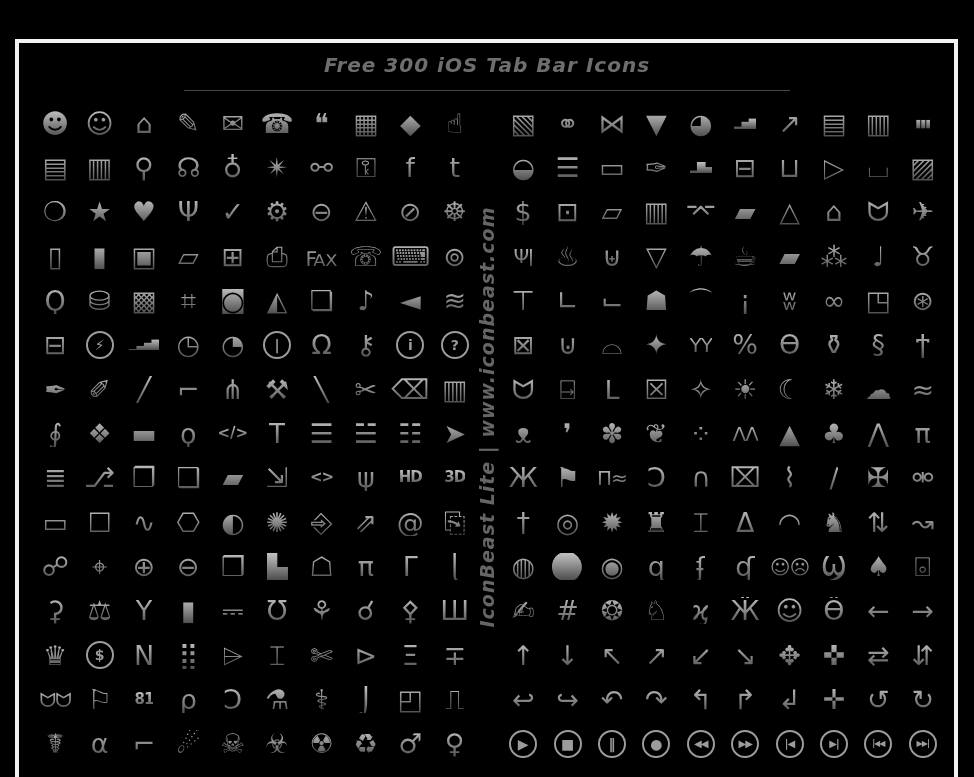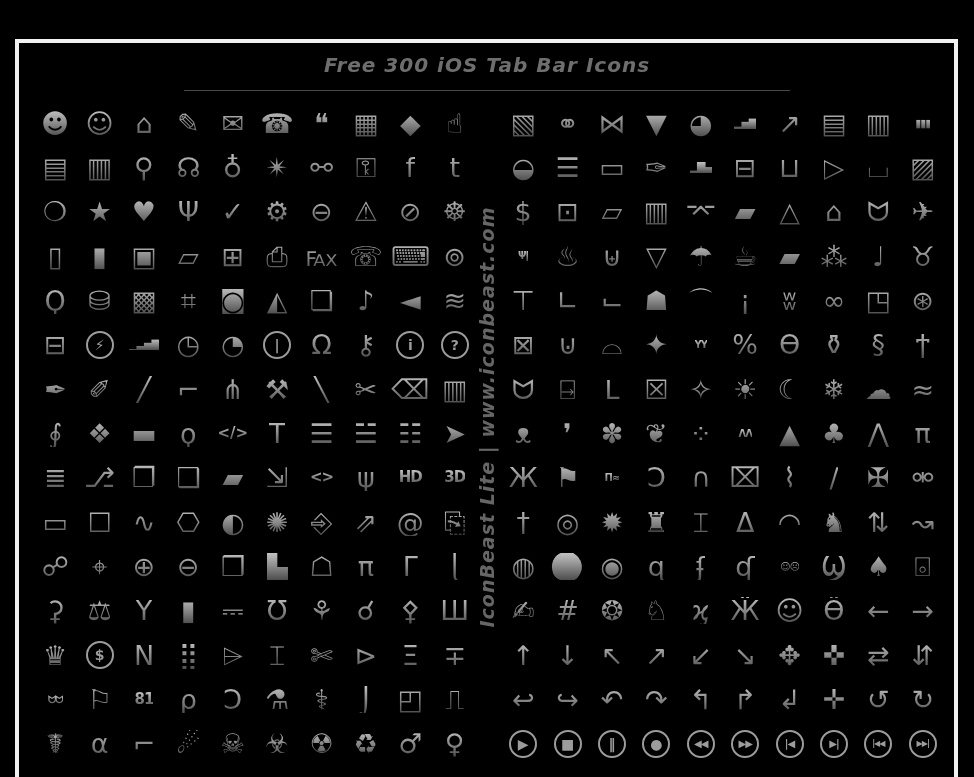--- a/index.html
+++ b/index.html
@@ -16,21 +16,21 @@
   .grid{position:absolute;top:81px;display:grid;grid-template-columns:repeat(10,44.4px);
         grid-auto-rows:44.35px;align-items:center;justify-items:center;}
   #left-grid{left:33px;}
   #right-grid{left:501px;}
   .icon{font-size:27px;line-height:1;color:#9c9c9c;text-align:center;}
   @supports (-webkit-background-clip:text){
     .icon{background:linear-gradient(180deg,#c2c2c2 0%,#8f8f8f 45%,#4d4d4d 100%);
           -webkit-background-clip:text;-webkit-text-fill-color:transparent;}
     .icon.circled{-webkit-text-fill-color:#9c9c9c;background:none;}
   }
-  .icon.m2{font-size:10px;font-weight:bold;letter-spacing:-1px;}
+  .icon.m2{font-size:20px;font-weight:normal;letter-spacing:-1px;}
   .icon.m3{font-size:11px;font-weight:bold;letter-spacing:-1px;}
   .icon.badge{font-size:15px;font-weight:bold;}
   .icon.circled{width:28px;height:28px;border:2.5px solid #9c9c9c;border-radius:50%;
         box-sizing:border-box;display:flex;align-items:center;justify-content:center;
         font-size:14px;font-weight:bold;color:#9c9c9c;background:none;}
   .icon.circled.m2{font-size:10px;}
   .icon.circled.m3{font-size:8px;}
 </style>
 </head>
 <body>

